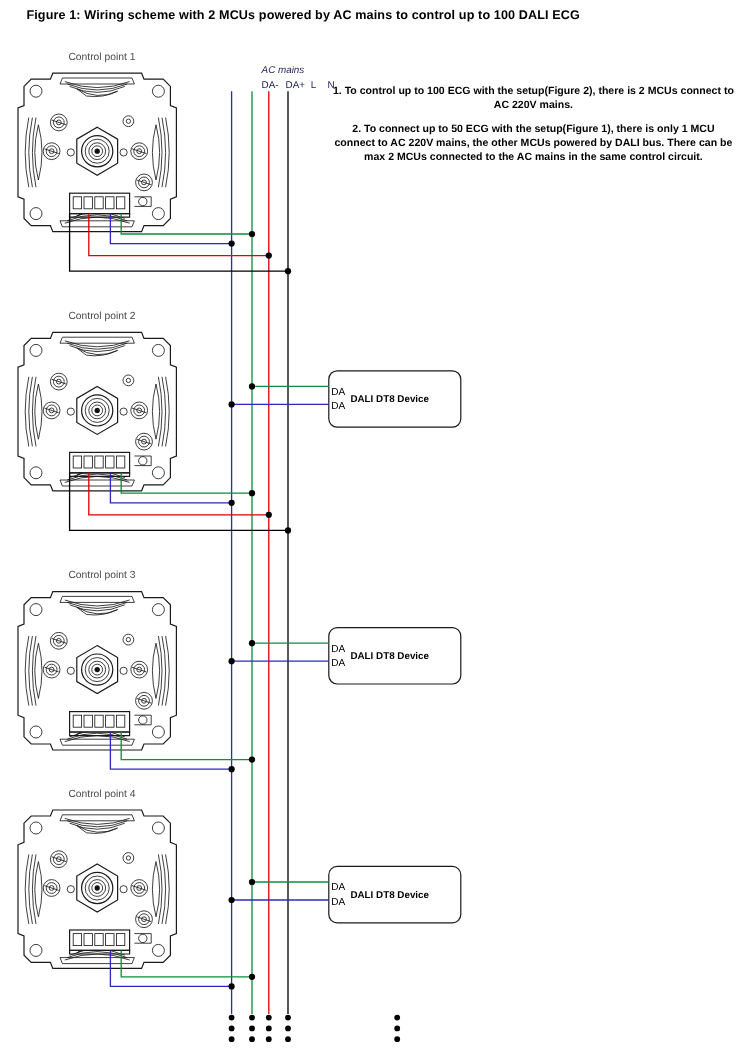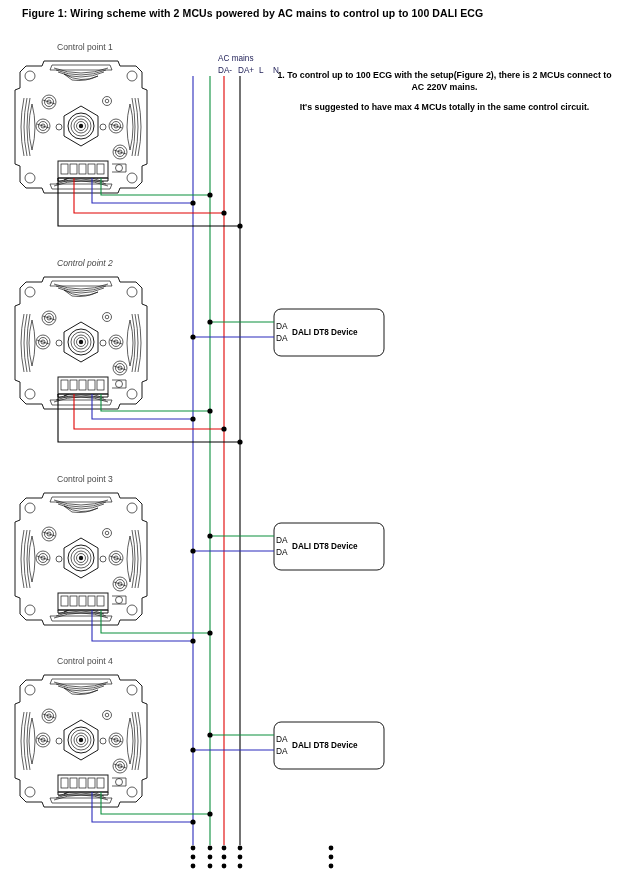--- a/index.html
+++ b/index.html
@@ -47,31 +47,31 @@
 </style>
 </head>
 <body>
 
 <div id="stage">
 
   <div id="figure-title">Figure 1: Wiring scheme with 2 MCUs powered by AC mains to control up to 100 DALI ECG</div>
 
   <div class="notes">
     <div class="note">1. To control up to 100 ECG with the setup(Figure 2), there is 2 MCUs connect to AC 220V mains.</div>
-    <div class="note-tail">It's suggested to have max 4 MCUs totally in the same control circuit.</div>
+    <div class="note">2. To connect up to 50 ECG with the setup(Figure 1), there is only 1 MCU connect to AC 220V mains, the other MCUs powered by DALI bus. There can be max 2 MCUs connected to the AC mains in the same control circuit.</div>
   </div>
 
-  <div class="mains-label" style="left:218px;top:54px;">AC mains</div>
+  <div class="mains-label" style="left:218px;top:54px;font-style:italic;">AC mains</div>
   <div class="bus-label" style="left:182px;top:66px;">DA-</div>
   <div class="bus-label" style="left:202px;top:66px;">DA+</div>
   <div class="bus-label" style="left:223px;top:66px;">L</div>
   <div class="bus-label" style="left:237px;top:66px;">N</div>
 
   <div class="cp-label" style="left:57px;top:42px;">Control point 1</div>
-  <div class="cp-label" style="left:57px;top:258px;font-style:italic;">Control point 2</div>
+  <div class="cp-label" style="left:57px;top:258px;">Control point 2</div>
   <div class="cp-label" style="left:57px;top:474px;">Control point 3</div>
   <div class="cp-label" style="left:57px;top:656px;">Control point 4</div>
 
   <div class="dali-name" style="left:292px;top:328px;">DALI DT8 Device</div>
   <div class="da-term" style="left:276px;top:321px;">DA</div>
   <div class="da-term" style="left:276px;top:333px;">DA</div>
 
   <div class="dali-name" style="left:292px;top:542px;">DALI DT8 Device</div>
   <div class="da-term" style="left:276px;top:535px;">DA</div>
   <div class="da-term" style="left:276px;top:547px;">DA</div>

